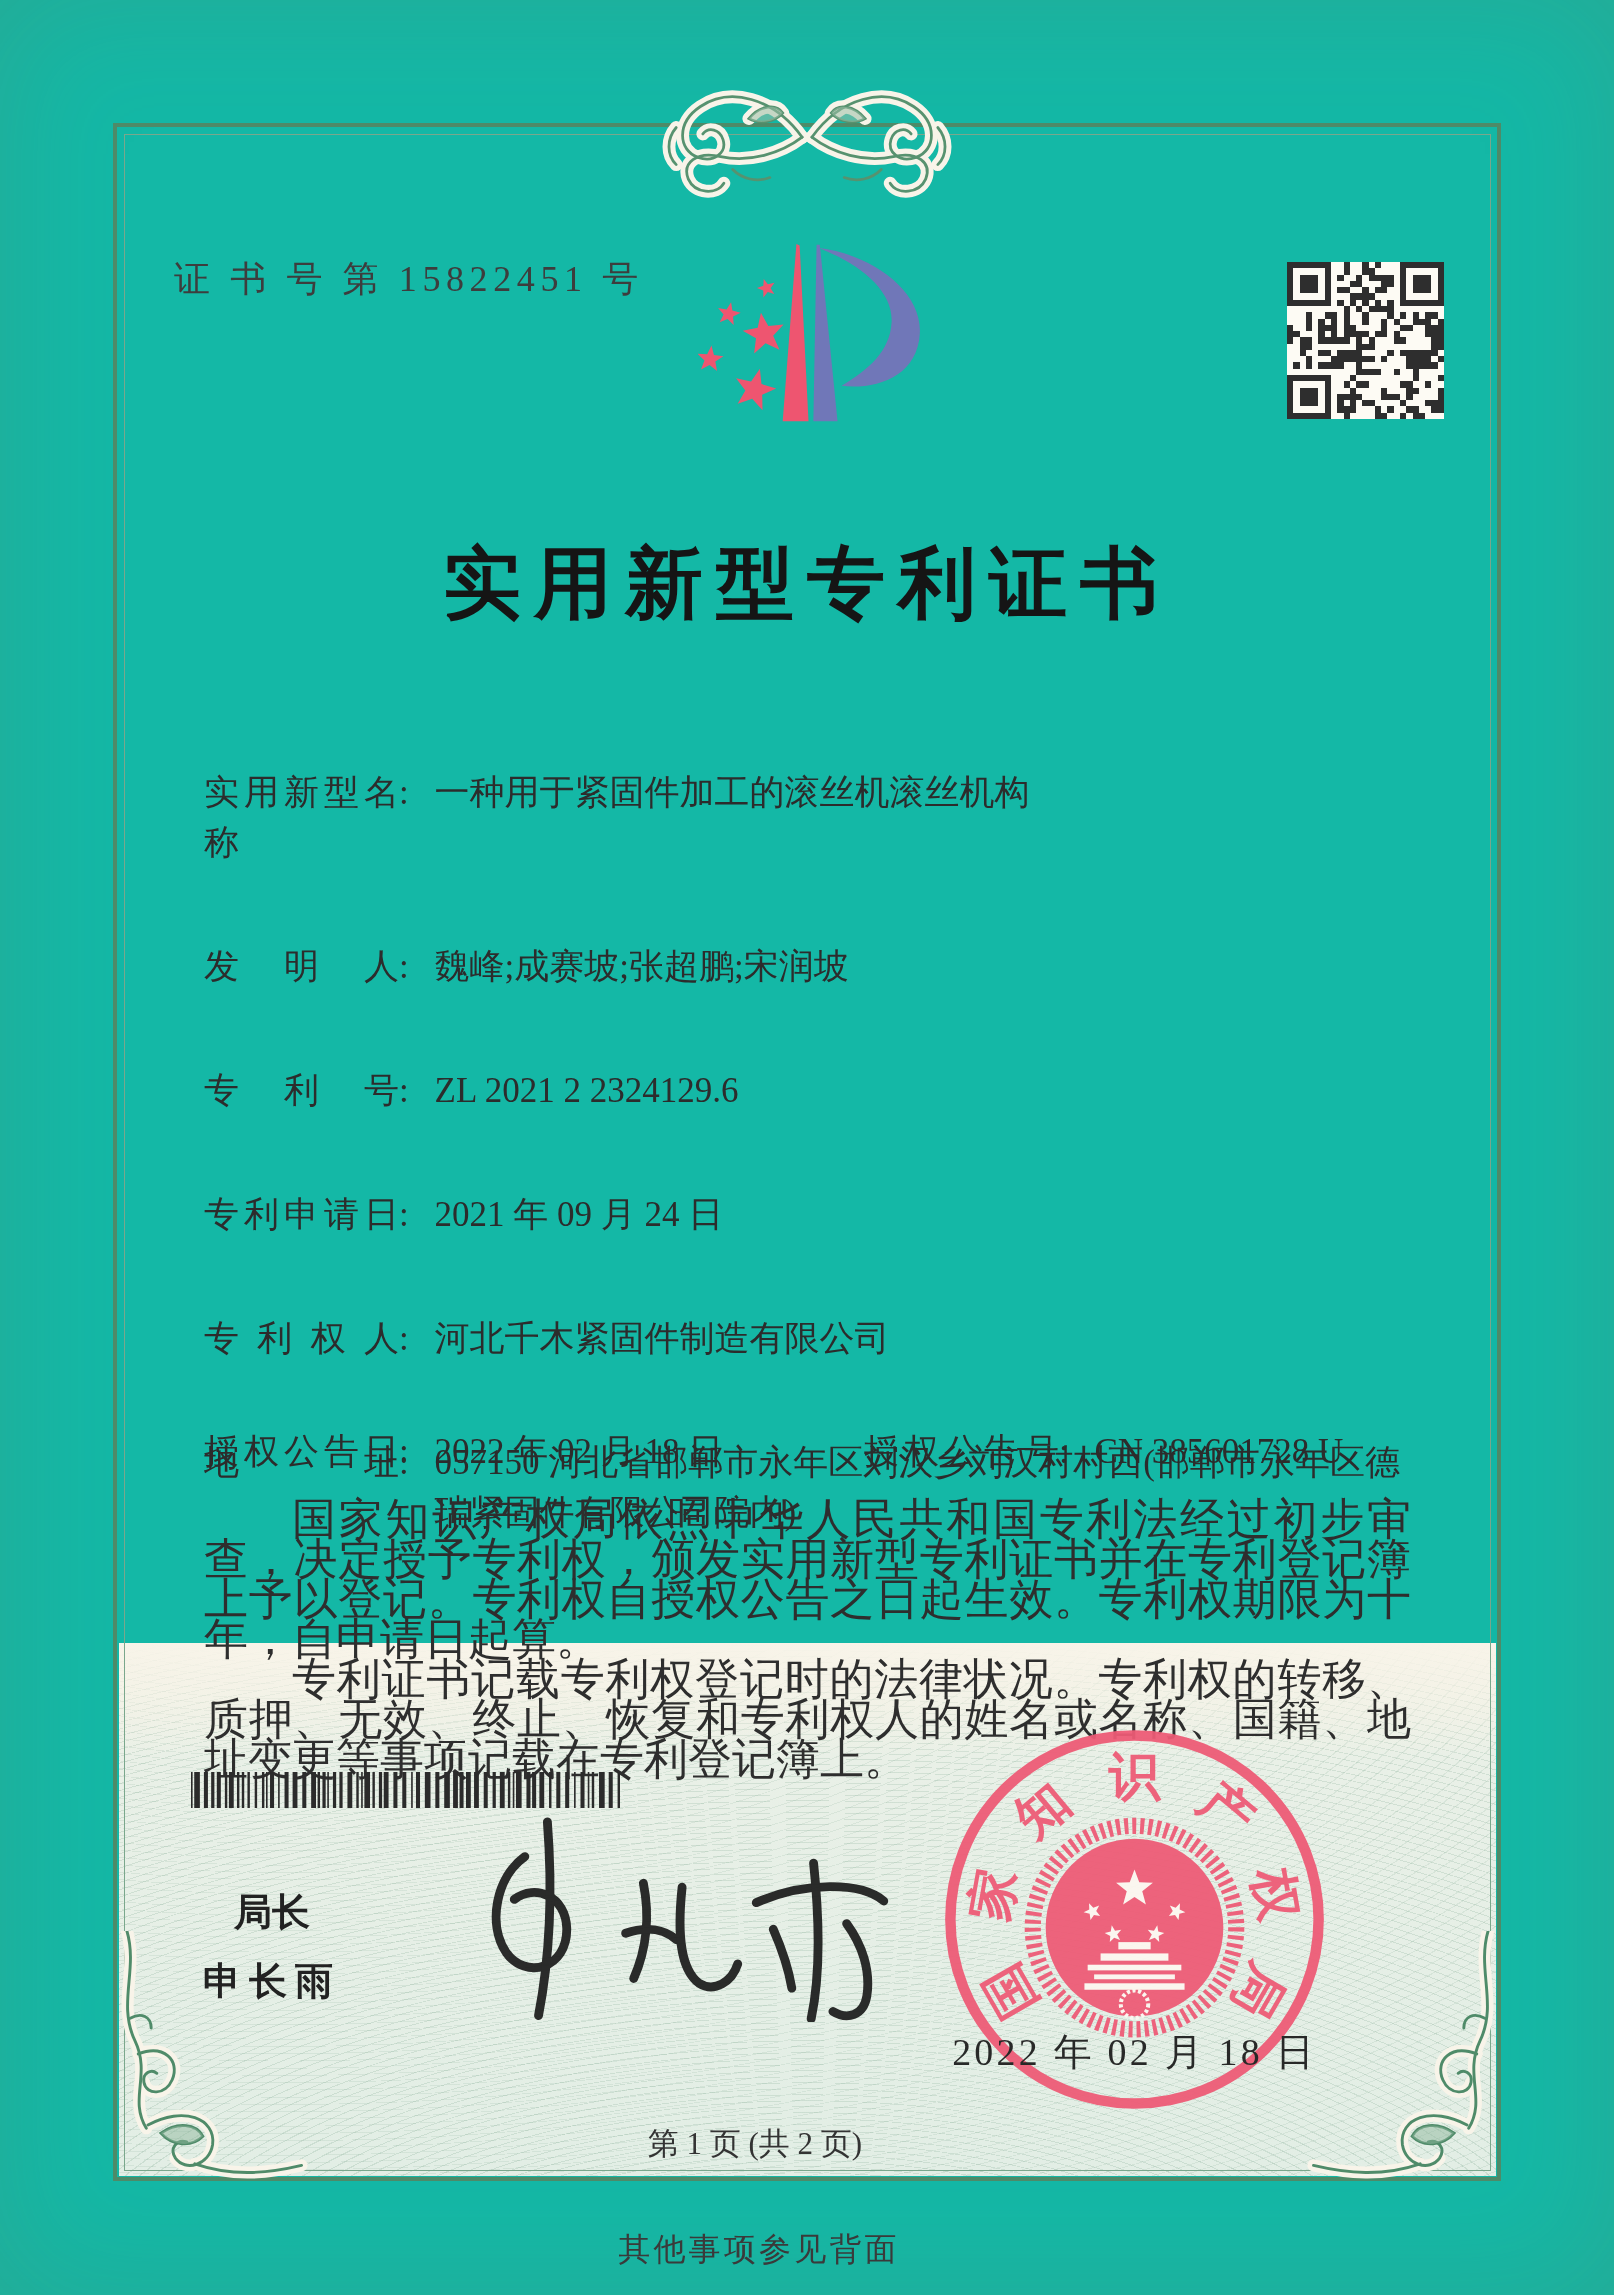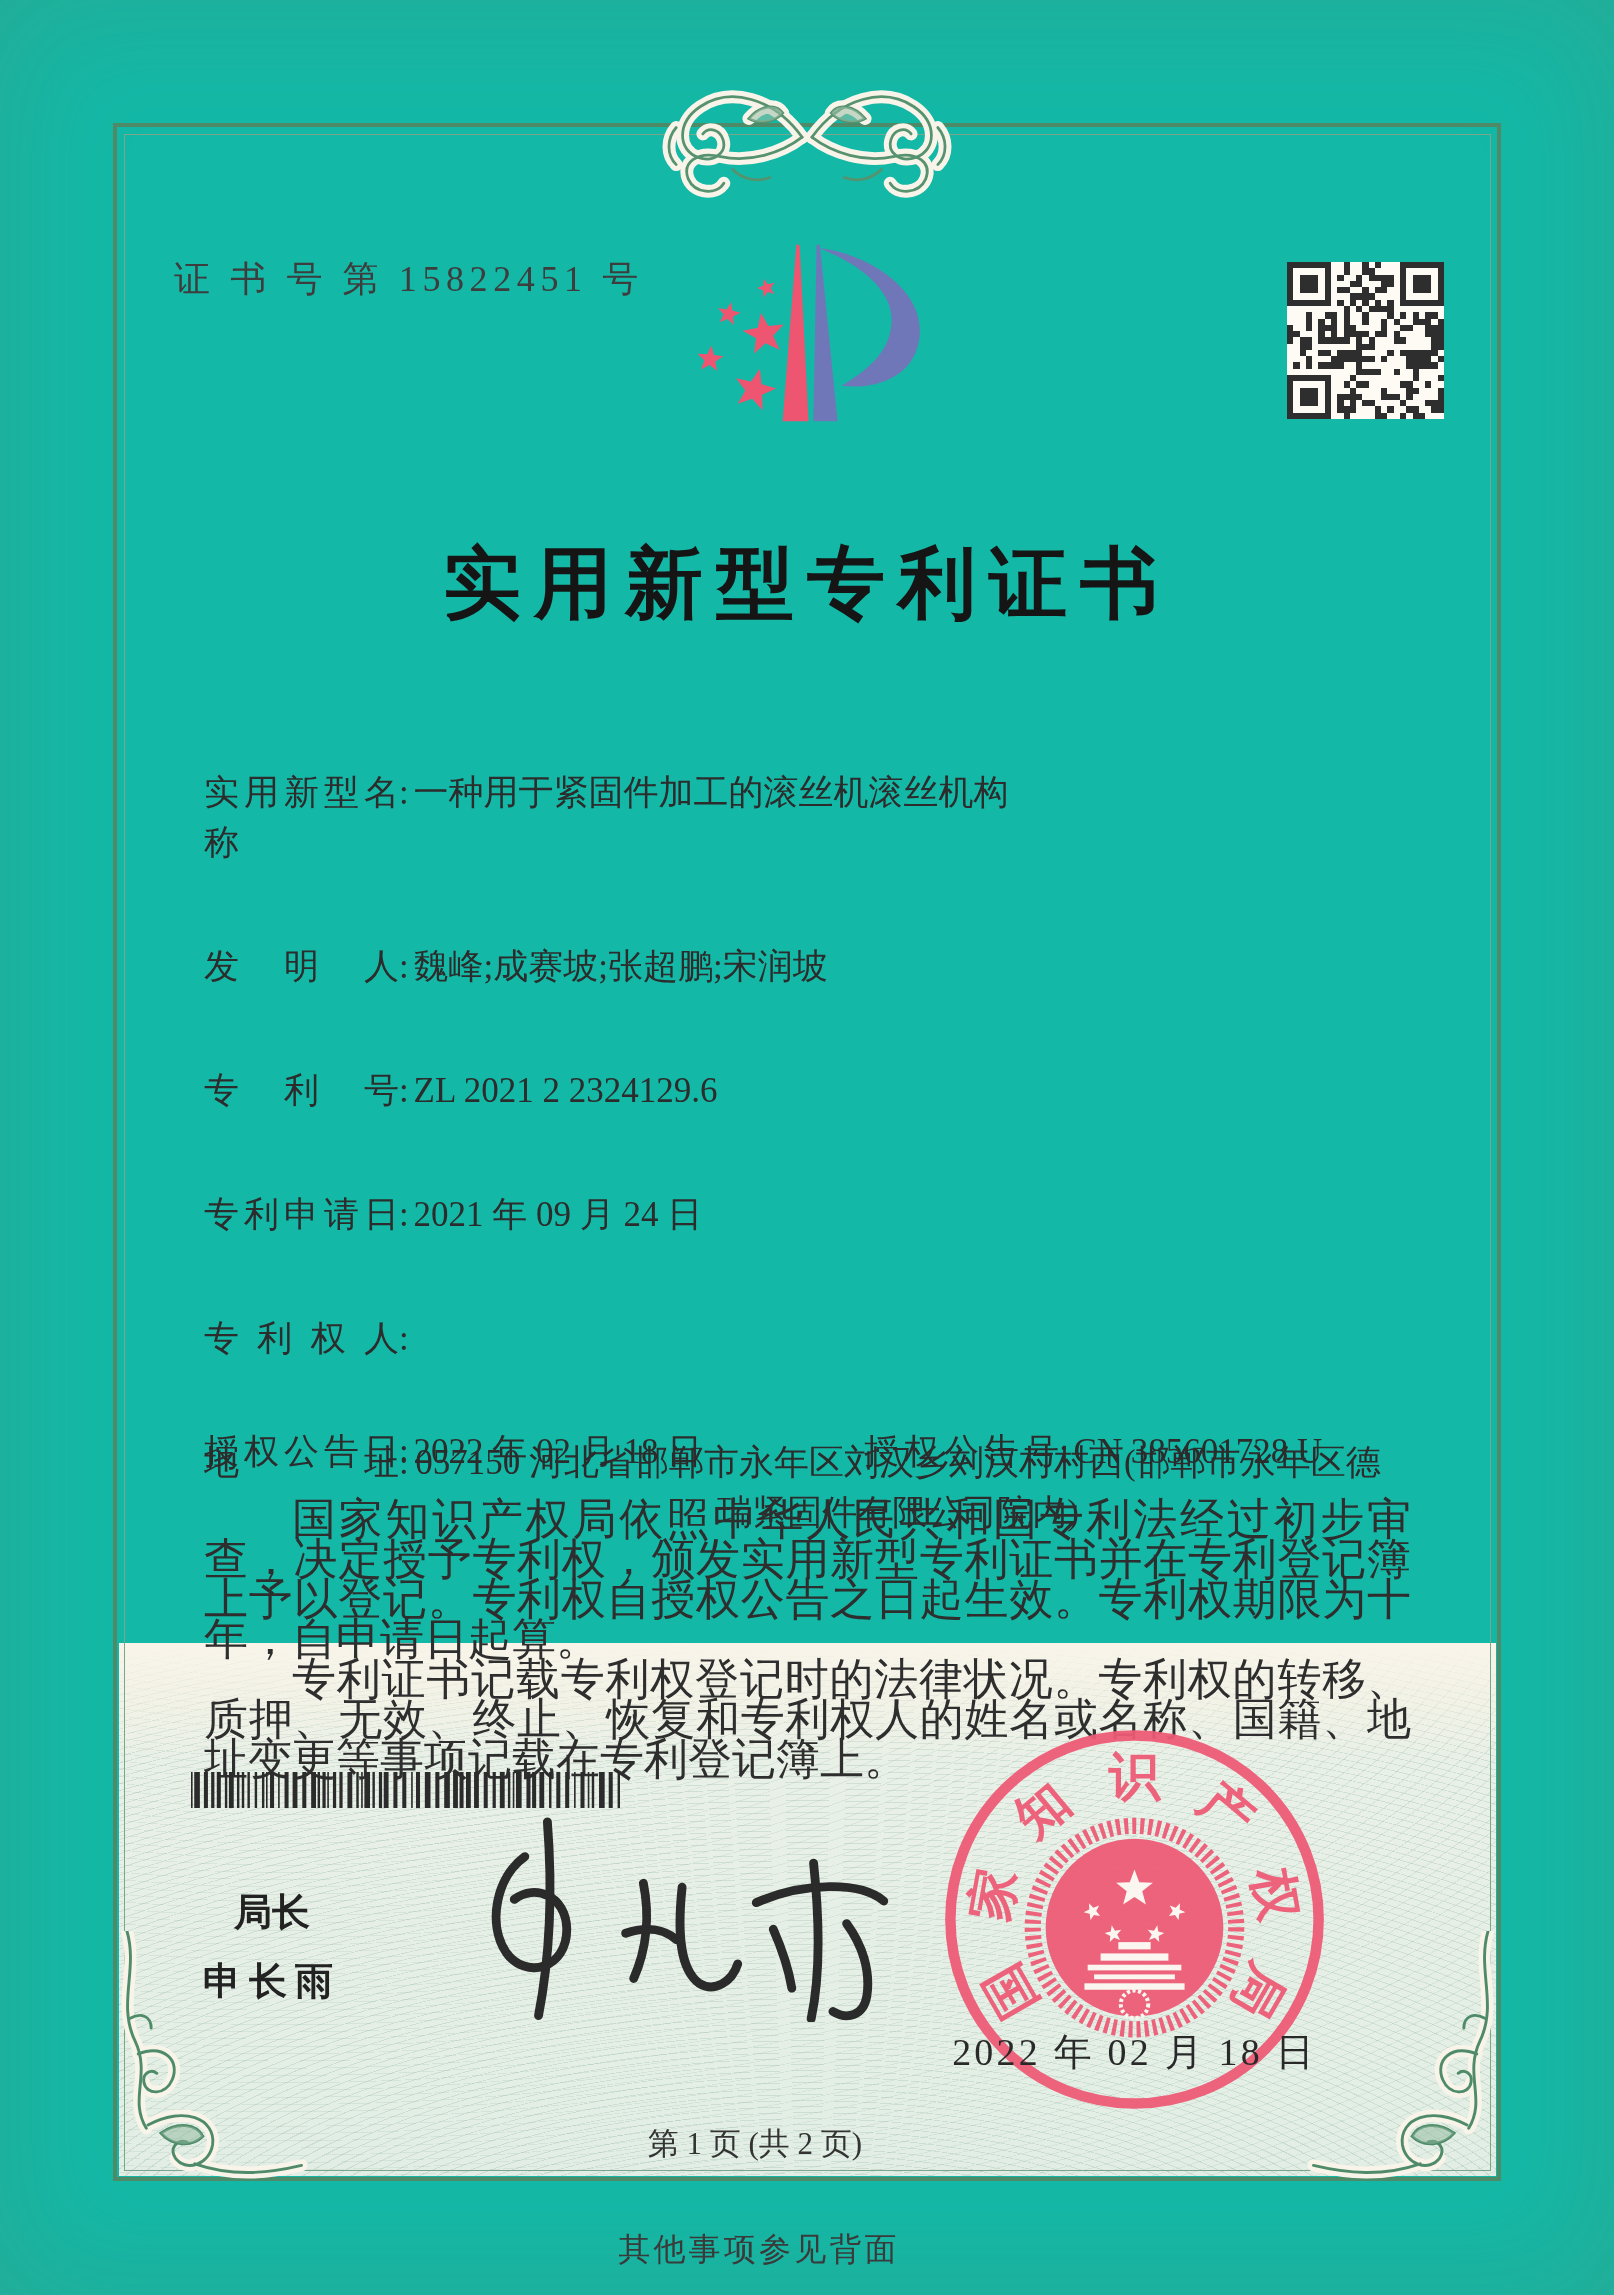--- a/index.html
+++ b/index.html
@@ -22,21 +22,21 @@
   .certno{position:absolute;left:174px;top:255px;z-index:2;font-size:36px;color:#3d3d3d;letter-spacing:5.6px;}
   .logo{position:absolute;left:698px;top:230px;width:242px;height:202px;z-index:2;}
   .qr{position:absolute;left:1287px;top:262px;width:157px;height:157px;z-index:2;}
   .title{position:absolute;left:0;top:532px;width:1614px;text-align:center;z-index:2;
          font-size:78px;font-weight:bold;color:#151515;letter-spacing:13px;}
   
   .rows{position:absolute;left:204px;top:768px;width:1227px;z-index:2;font-size:35px;color:#2c2c2c;}
   .frow{display:flex;align-items:flex-start;margin-bottom:74px;line-height:50px;}
   .flabel{width:195px;text-align:justify;text-align-last:justify;flex:0 0 195px;}
   .fcolon{flex:0 0 14.5px;}
-  .fvalue{max-width:969px;text-align:center;}
+  .fvalue{margin-left:21px;max-width:969px;}
   .grantrow{position:absolute;left:204px;top:1427px;width:1227px;z-index:2;font-size:35px;color:#2c2c2c;display:flex;line-height:50px;}
   .grantrow .pair{display:flex;}
   .grantrow .pair2{position:absolute;left:660px;top:0;}
   
   .body-text{position:absolute;left:204px;top:1500px;width:1207px;z-index:2;
              font-size:44px;line-height:40px;color:#2e2e2e;text-align:justify;}
   .body-text p{margin:0;text-indent:2em;}
   
   .barcode{position:absolute;left:191px;top:1772px;width:429px;height:36px;z-index:2;}
   .director{position:absolute;left:203px;top:1887px;z-index:2;font-family:"Liberation Sans","DejaVu Sans",sans-serif;
@@ -373,20 +373,21 @@
 
     <div class="frow">
       <span class="flabel">专利申请日</span>
         <span class="fcolon">:</span>
       <span class="fvalue">2021 年 09 月 24 日</span>
     </div>
 
     <div class="frow">
       <span class="flabel">专利权人</span>
         <span class="fcolon">:</span>
+      <span class="fvalue">河北千木紧固件制造有限公司</span>
     </div>
 
     <div class="frow">
       <span class="flabel">地址</span>
         <span class="fcolon">:</span>
       <span class="fvalue">057150 河北省邯郸市永年区刘汉乡刘汉村村西(邯郸市永年区德瑞紧固件有限公司院内)</span>
     </div>
   </div>
 
   <div class="grantrow">

